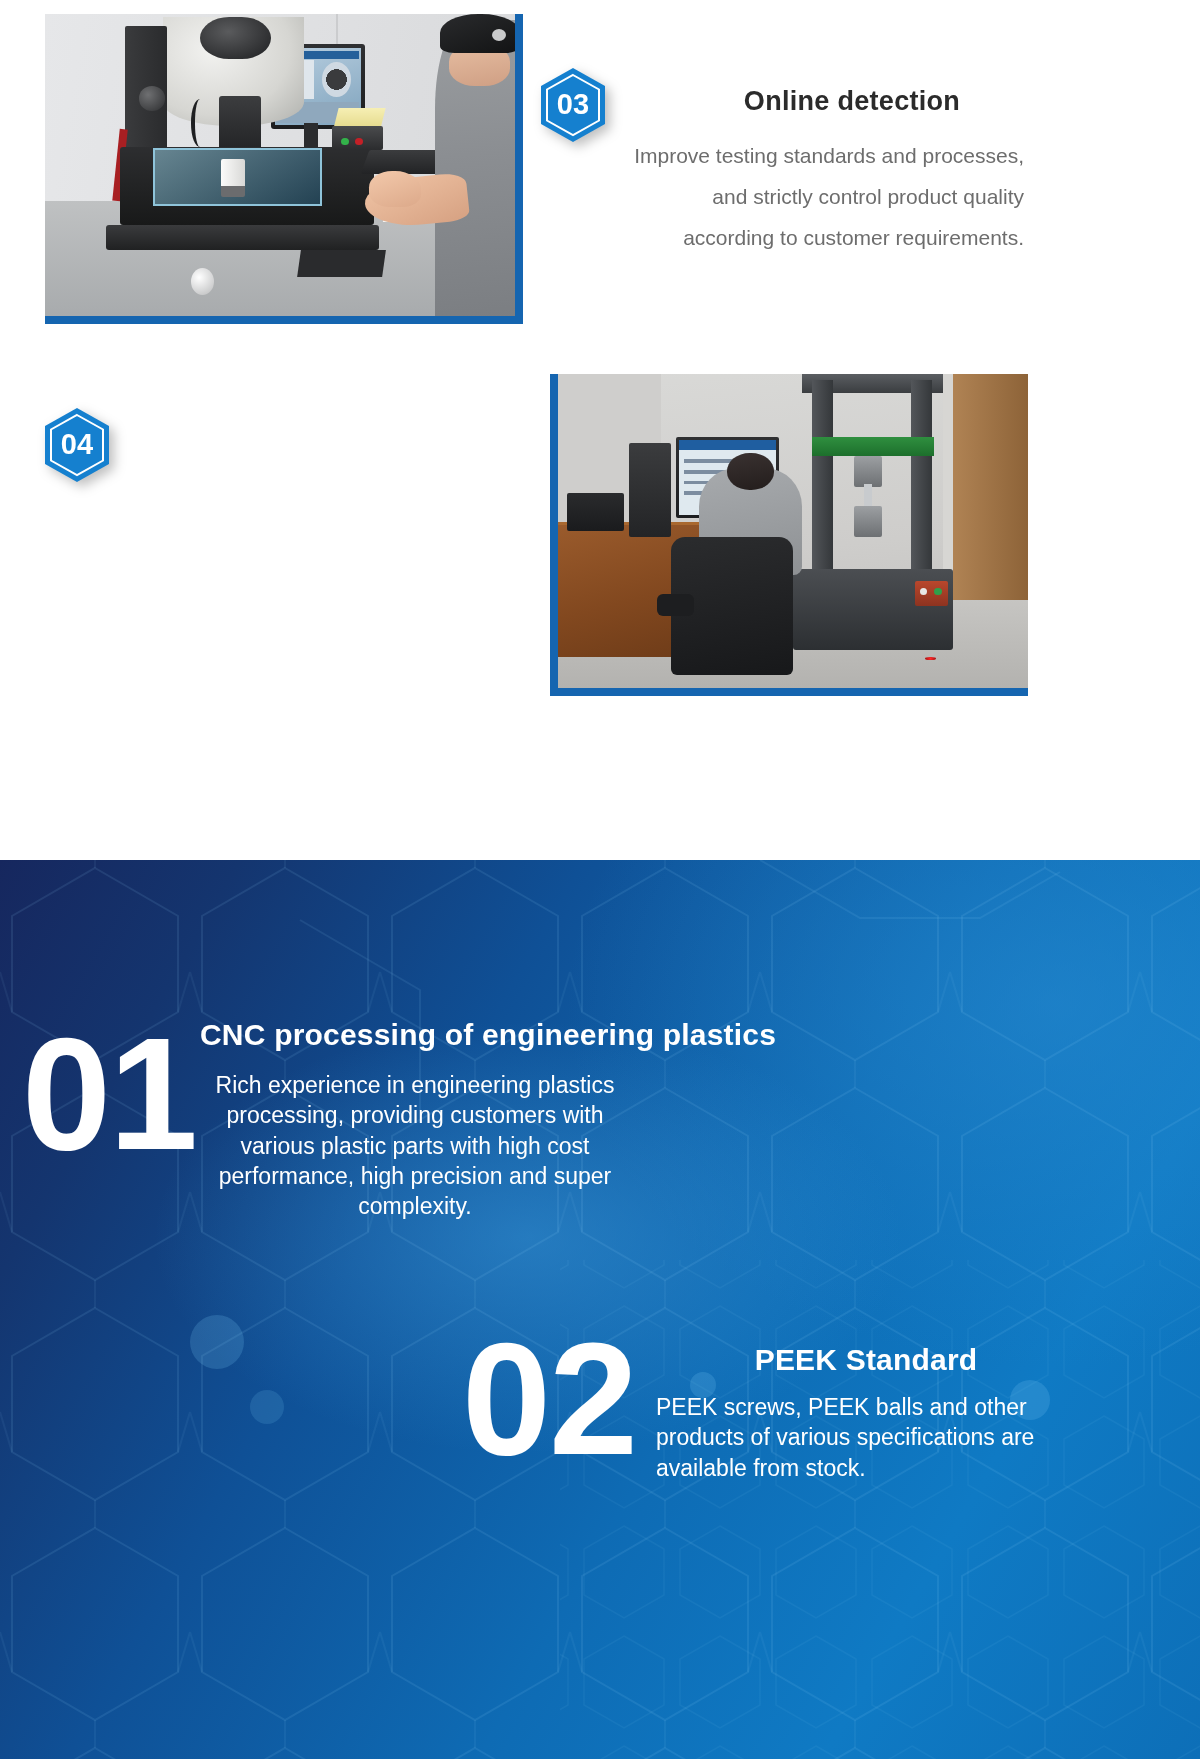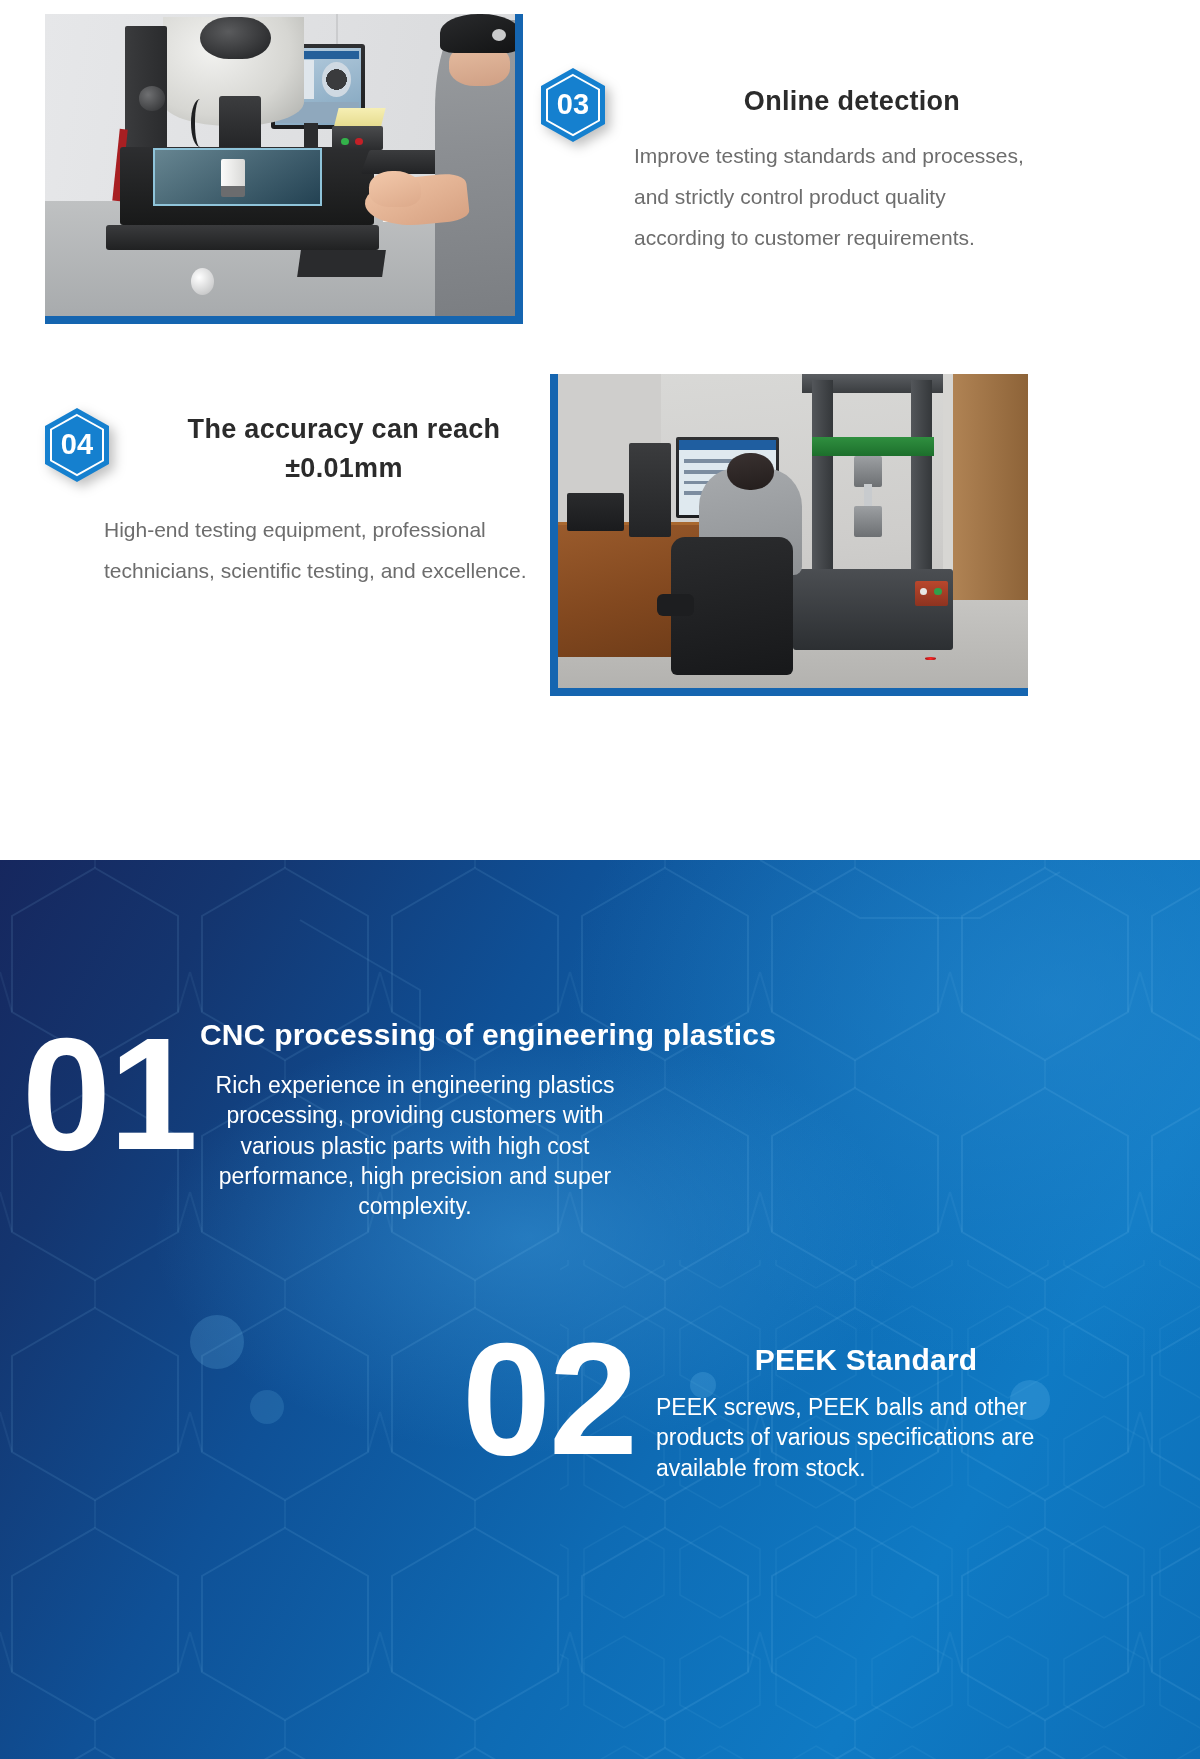--- a/index.html
+++ b/index.html
@@ -205,20 +205,21 @@
     color: #2b2b2b;
     letter-spacing: .3px;
     line-height: 1.45;
     text-align: center;
   }
   .feat-body {
     position: absolute;
     font-size: 21px;
     color: #6d6d6d;
     line-height: 1.95;
+    text-align: right;
   }
 
   #feat03-title { left: 652px; top: 82px; width: 400px; }
   #feat03-body  { left: 634px; top: 136px; width: 390px; }
   #feat03-badge { left: 538px; top: 66px; }
 
   #feat04-title { left: 144px; top: 410px; width: 400px; }
   #feat04-body  { left: 104px; top: 510px; width: 440px; }
   #feat04-badge { left: 42px; top: 406px; }
 
@@ -357,22 +358,20 @@
   <div class="feat-body" id="feat03-body">Improve testing standards and processes, and strictly control product quality according to customer requirements.</div>
 
   <div class="hex-badge" id="feat04-badge">
     <svg viewBox="0 0 70 78">
       <polygon points="35,2 67,20 67,58 35,76 3,58 3,20" fill="#1580cf"></polygon>
       <polygon points="35,9 61,23.5 61,54.5 35,69 9,54.5 9,23.5" fill="none" stroke="#ffffff" stroke-width="2"></polygon>
       <text class="hex-num" x="35" y="48" text-anchor="middle">04</text>
     </svg>
   </div>
 
-  <div class="feat-title" id="feat04-title">The accuracy can reach ±0.01mm</div>
-  <div class="feat-body" id="feat04-body">High-end testing equipment, professional technicians, scientific testing, and excellence.</div>
 
   <div class="photo-frame photo-tensile">
     <div class="photo">
       <div class="scene-test">
         <div class="sc tt-wallL"></div>
         <div class="sc tt-door-frame"></div>
         <div class="sc tt-door"></div>
         <div class="sc tt-floor"></div>
 
         <div class="sc tt-top"></div>

